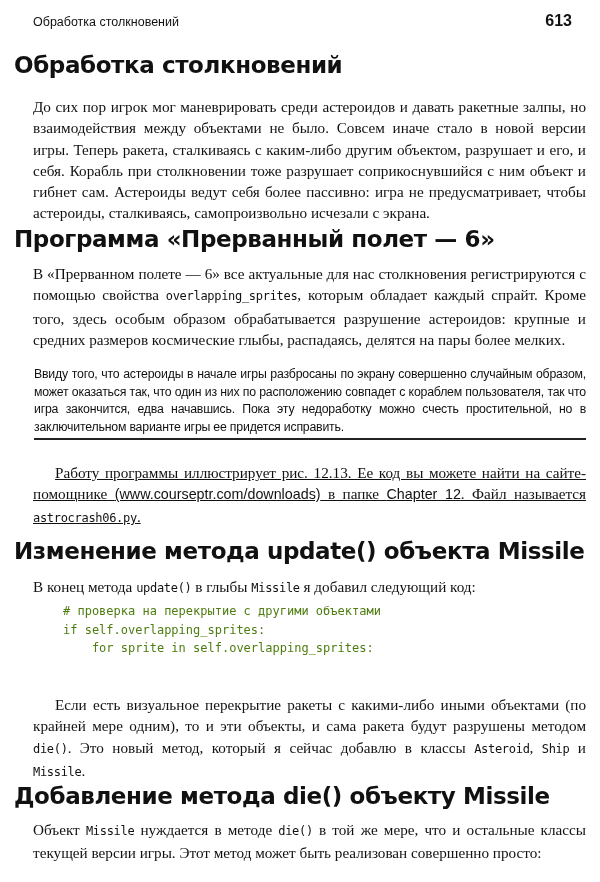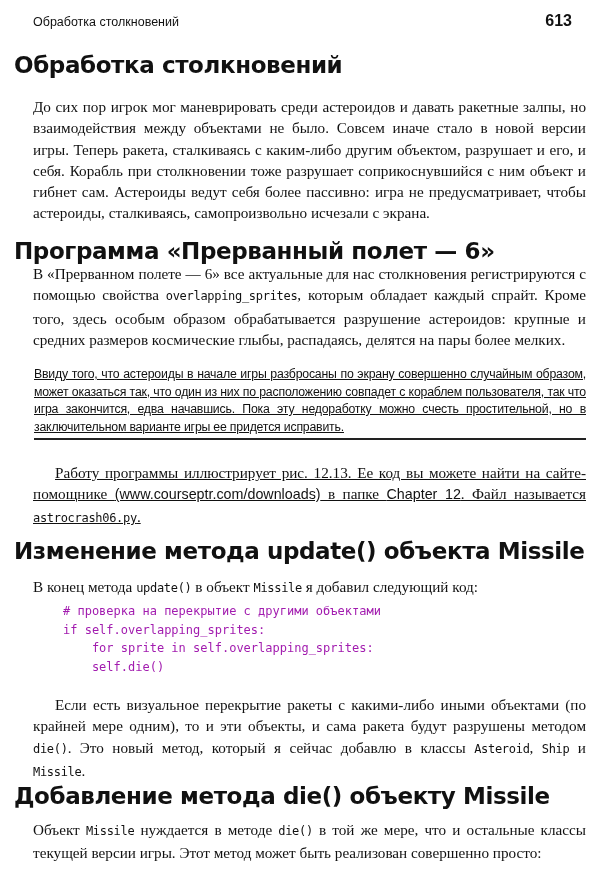--- a/index.html
+++ b/index.html
@@ -24,50 +24,50 @@
     .indent { text-indent: 22px; }
     .mono { font-family: "DejaVu Sans Mono", monospace; font-size: 12px; letter-spacing: -0.3px; }
     .sans { font-family: "Liberation Sans", sans-serif; font-size: 14.3px; }
     .trap {
       position: absolute; left: 14px; width: 572px; top: 364px;
     }
     .trap-head { display: flex; align-items: center; font-family: "Liberation Sans", sans-serif; font-size: 13px; }
     .trap-rule { flex: 1; height: 1px; background: #222; margin-left: 4px; }
     .trap-body {
       margin-left: 20px; margin-top: 2px; font-family: "Liberation Sans", sans-serif;
-      font-size: 12.3px; line-height: 17.5px; text-align: justify; letter-spacing: -0.2px; text-decoration: underline;
+      font-size: 12.3px; line-height: 17.5px; text-align: justify; letter-spacing: -0.2px;
     }
     .trap-bottom { height: 2px; background: #222; margin-left: 20px; margin-top: 2px; }
     .code {
       position: absolute; left: 63px; font-family: "DejaVu Sans Mono", monospace;
-      font-size: 12px; line-height: 18.5px; white-space: pre; color: #a21caf;
+      font-size: 12px; line-height: 18.5px; white-space: pre; color: #4d7c0f;
     }
   </style>
 </head>
 <body>
 
 <div class="running-head">
   <span class="rh-title">Обработка столкновений</span>
   <span class="rh-page">613</span>
 </div>
 
 <div class="h1" style="top:52px;">Обработка столкновений</div>
 <div class="para" style="top:96px;">До сих пор игрок мог маневрировать среди астероидов и давать ракетные залпы, но взаимодействия между объектами не было. Совсем иначе стало в новой версии игры. Теперь ракета, сталкиваясь с каким-либо другим объектом, разрушает и его, и себя. Корабль при столкновении тоже разрушает соприкоснувшийся с ним объект и гибнет сам. Астероиды ведут себя более пассивно: игра не предусматривает, чтобы астероиды, сталкиваясь, самопроизвольно исчезали с экрана.</div>
 
-<div class="h1" style="top:226px;margin-top:12px;">Программа «Прерванный полет — 6»</div>
+<div class="h1" style="top:226px;">Программа «Прерванный полет — 6»</div>
 <div class="para" style="top:263px;"><span>В «Прерванном полете — 6» все актуальные для нас столкновения регистрируются с помощью свойства </span><span class="mono">overlapping_sprites</span><span>, которым обладает каждый спрайт. Кроме того, здесь особым образом обрабатывается разрушение астероидов: крупные и средних размеров космические глыбы, распадаясь, делятся на пары более мелких.</span></div>
 
 <div class="trap">
   <div class="trap-body">Ввиду того, что астероиды в начале игры разбросаны по экрану совершенно случайным образом, может оказаться так, что один из них по расположению совпадет с кораблем пользователя, так что игра закончится, едва начавшись. Пока эту недоработку можно счесть простительной, но в заключительном варианте игры ее придется исправить.</div>
   <div class="trap-bottom"></div>
 </div>
 
 <div class="para indent" style="top:462px;text-decoration:underline;"><span>Работу программы иллюстрирует рис. 12.13. Ее код вы можете найти на сайте-помощнике </span><span class="sans">(www.courseptr.com/downloads)</span><span> в папке </span><span class="sans">Chapter 12</span><span>. Файл называется </span><span class="mono">astrocrash06.py</span><span>.</span></div>
 
 <div class="h1" style="top:538px;">Изменение метода update() объекта Missile</div>
-<div class="para" style="top:576px;"><span>В конец метода </span><span class="mono">update()</span><span> в объект </span><span class="mono">Missile</span><span> я добавил следующий код:</span></div>
+<div class="para" style="top:576px;"><span>В конец метода </span><span class="mono">update()</span><span> в глыбы </span><span class="mono">Missile</span><span> я добавил следующий код:</span></div>
 
-<div class="code" style="top:602px;"><div># проверка на перекрытие с другими объектами</div><div>if self.overlapping_sprites:</div><div>    for sprite in self.overlapping_sprites:</div><div>    self.die()</div></div>
+<div class="code" style="top:602px;"><div># проверка на перекрытие с другими объектами</div><div>if self.overlapping_sprites:</div><div>    for sprite in self.overlapping_sprites:</div></div>
 
 <div class="para indent" style="top:694px;"><span>Если есть визуальное перекрытие ракеты с какими-либо иными объектами (по крайней мере одним), то и эти объекты, и сама ракета будут разрушены методом </span><span class="mono">die()</span><span>. Это новый метод, который я сейчас добавлю в классы </span><span class="mono">Asteroid</span><span>, </span><span class="mono">Ship</span><span> и </span><span class="mono">Missile</span><span>.</span></div>
 
 <div class="h1" style="top:783px;">Добавление метода die() объекту Missile</div>
 <div class="para" style="top:819px;"><span>Объект </span><span class="mono">Missile</span><span> нуждается в методе </span><span class="mono">die()</span><span> в той же мере, что и остальные классы текущей версии игры. Этот метод может быть реализован совершенно просто:</span></div>
 
 </body></html>

